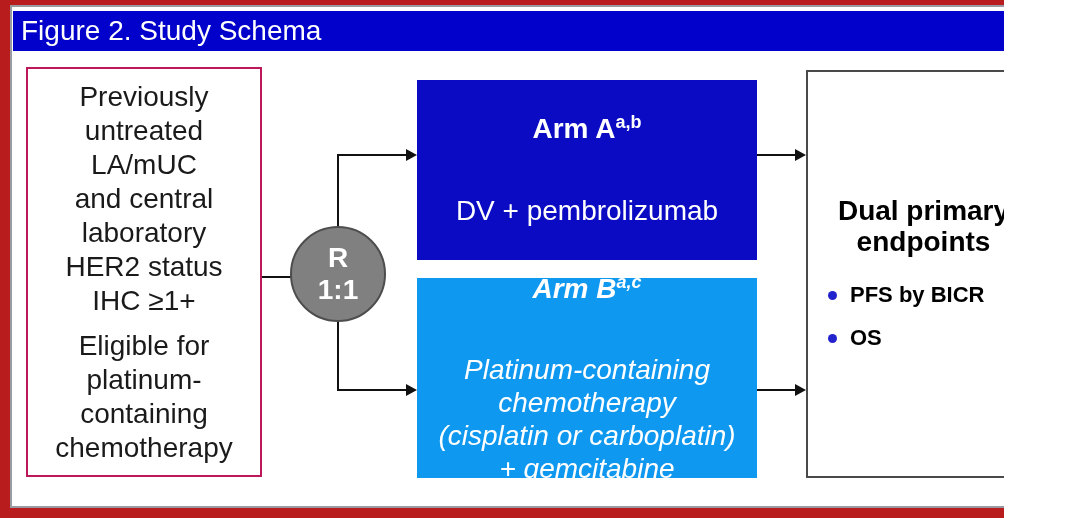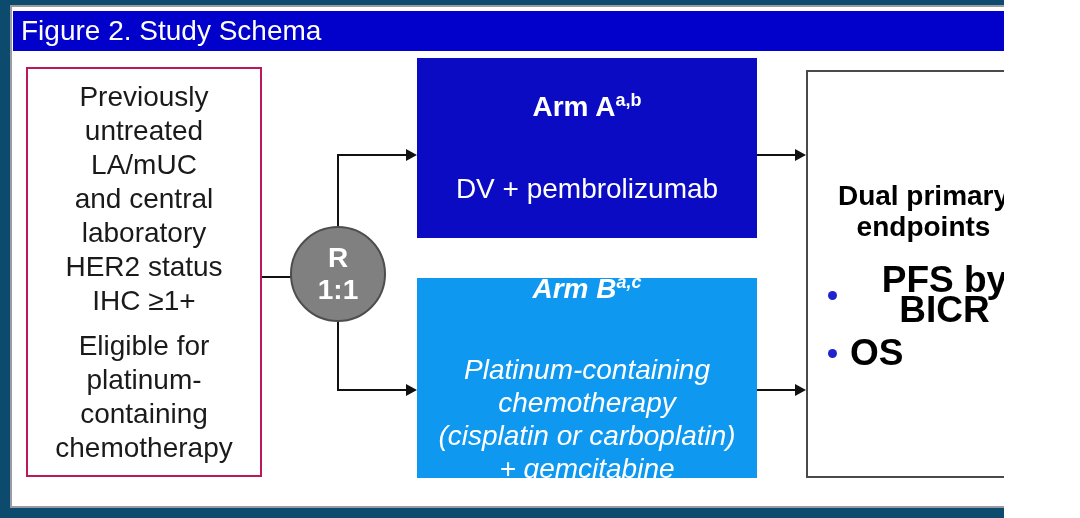--- a/index.html
+++ b/index.html
@@ -3,21 +3,21 @@
 <meta charset="utf-8">
 <style>
   * { margin: 0; padding: 0; box-sizing: border-box; }
   html, body { background: #ffffff; }
   body { font-family: "Liberation Sans", "DejaVu Sans", sans-serif; }
 
   .canvas {
     position: relative;
     width: 1004px;
     height: 518px;
-    background: #0c4a6e;
+    background: #b91c1c;
     overflow: hidden;
   }
 
   .frame {
     position: absolute;
     left: 10px; top: 5px;
     width: 1056px; height: 503px;
     border: 2px solid #9a9aa2;
     background: #ffffff;
   }
@@ -75,21 +75,21 @@
     width: 340px;
     color: #ffffff;
     display: flex;
     flex-direction: column;
     justify-content: center;
     align-items: center;
     text-align: center;
     font-size: 28px;
     line-height: 34px;
   }
-  .arm-a { top: 58px; height: 180px; background: #0b0bc4; }
+  .arm-a { top: 80px; height: 180px; background: #0b0bc4; }
   .arm-b { top: 278px; height: 200px; background: #0f98f0; line-height: 33px; font-style: italic; }
   .arm-title { font-weight: bold; }
   .arm-title .sup {
     font-size: 18px;
     vertical-align: super;
     line-height: 0;
     font-weight: bold;
   }
   .arm-desc { white-space: pre-line; margin-top: 48px; }
 
@@ -110,21 +110,21 @@
     font-size: 28px;
     line-height: 31px;
     white-space: pre-line;
     margin-bottom: 10px;
   }
   .bullet-row {
     display: flex;
     align-items: center;
     margin: 13px 0 0 20px;
     font-weight: bold;
-    font-size: 37px;
+    font-size: 22px;
     line-height: 30px;
     text-align: center;
   }
   .bullet-dot {
     width: 9px; height: 9px;
     border-radius: 50%;
     background: #2323ce;
     margin-right: 13px;
     flex: 0 0 auto;
   }

